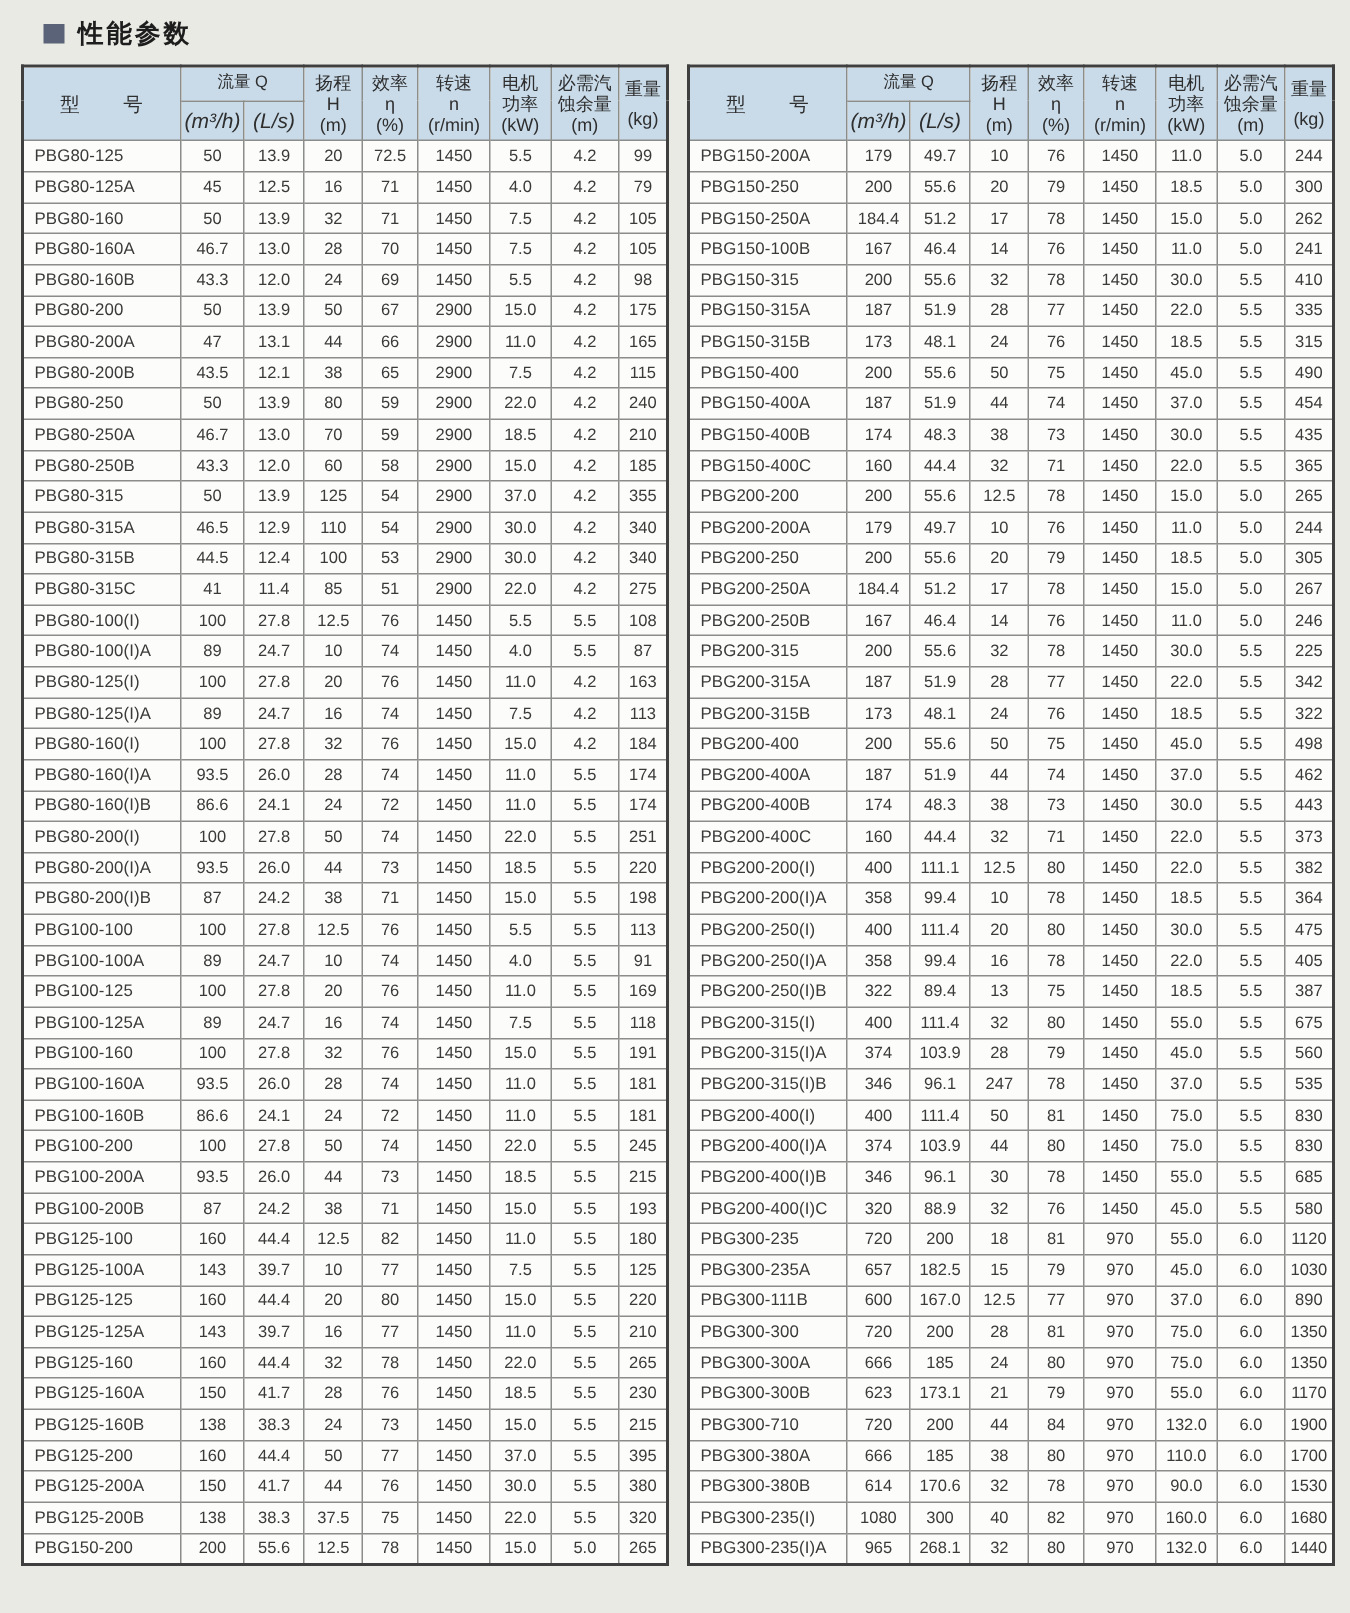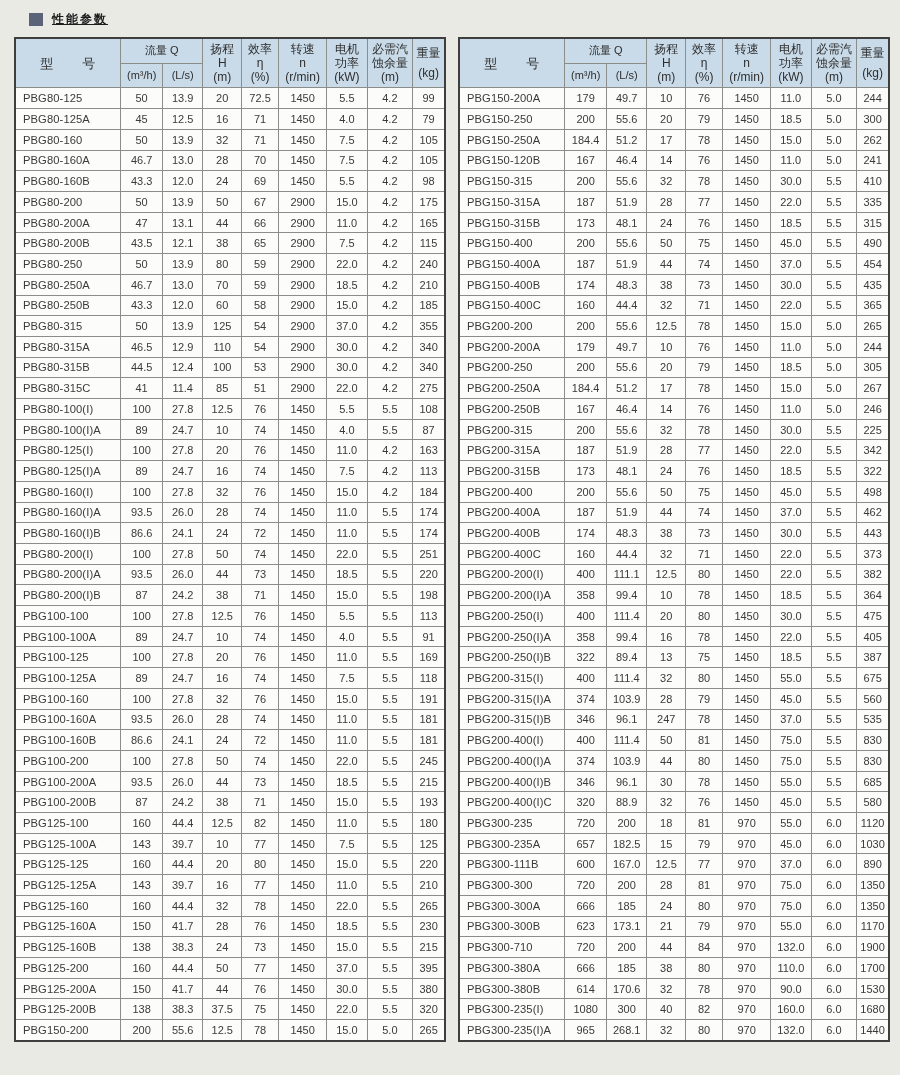--- a/index.html
+++ b/index.html
@@ -12,23 +12,22 @@
     overflow:hidden;
   }
   .page-header {
     display:flex; align-items:center; gap:9px;
     padding:11px 0 9px 29px;
   }
   .bullet {
     width:14px; height:13px; background:#5a6377; display:inline-block;
   }
   .page-title {
-    font-size:12px; font-weight:bold; color:#1d1d1d;
+    font-size:17px; font-weight:bold; color:#1d1d1d;
     letter-spacing:2px;
-    text-decoration:underline;
   }
   .tables-wrap {
     display:flex; gap:12px; padding:0 10px 0 14px;
   }
   table {
     border-collapse:collapse; table-layout:fixed; flex:1 1 0;
     background:#fbfbf9;
     border:2px solid #3f3f3f;
   }
   th, td {
@@ -41,21 +40,21 @@
     background:#c9dbe9;
     font-weight:normal;
     font-size:12px;
     line-height:1.18;
     white-space:pre-line;
     padding:3px 0;
     color:#2e2e2e;
   }
   thead th.model-h { font-size:13px; letter-spacing:1px; }
   thead th.flow-h  { font-size:11px; }
-  thead th.unit-h  { font-size:11px; }
+  thead th.unit-h  { font-size:14px;font-style:italic; }
   thead th.weight-h { line-height:1.7; }
   tbody tr { height:20.5px; }
   tbody td { font-size:11px; padding:0 1px; background:#fcfcfa; }
   tbody td.model {
     text-align:left; padding-left:7px; font-size:11.2px;
     letter-spacing:0.1px; white-space:nowrap;
   }
   col.c-model { width:24.6%; }
   col.c-m3h   { width:9.7%; }
   col.c-ls    { width:9.4%; }
@@ -692,21 +691,21 @@
           <td>184.4</td>
           <td>51.2</td>
           <td>17</td>
           <td>78</td>
           <td>1450</td>
           <td>15.0</td>
           <td>5.0</td>
           <td>262</td>
         </tr>
         <tr>
-          <td class="model">PBG150-120B</td>
+          <td class="model">PBG150-100B</td>
           <td>167</td>
           <td>46.4</td>
           <td>14</td>
           <td>76</td>
           <td>1450</td>
           <td>11.0</td>
           <td>5.0</td>
           <td>241</td>
         </tr>
         <tr>

